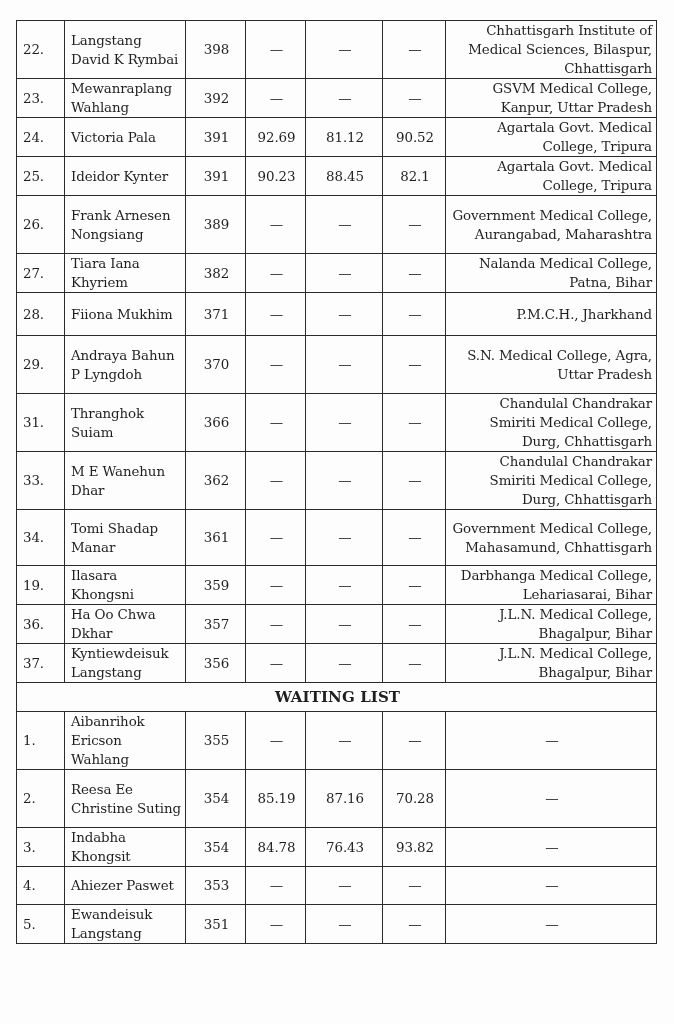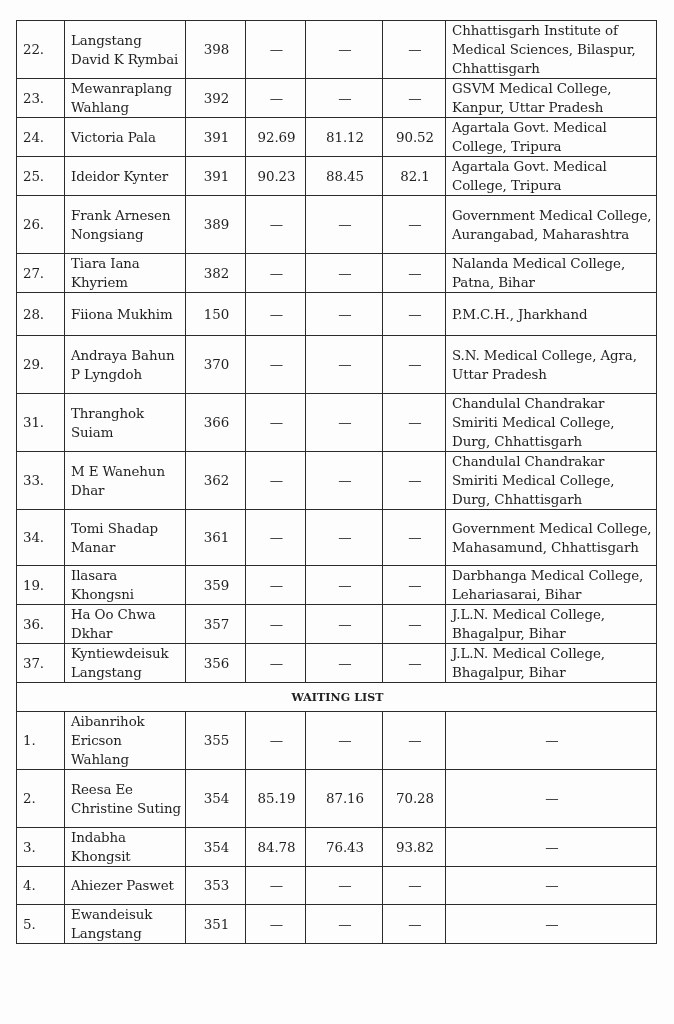--- a/index.html
+++ b/index.html
@@ -35,26 +35,26 @@
     table.merit td {
       border: 1.5px solid #2b2b2b;
       padding: 0 4px 0 6px;
       vertical-align: middle;
       overflow: hidden;
     }
     td.sl { padding: 0 0 0 4px; }
     td.name { text-align: left; padding-left: 7px; }
     td.score { text-align: center; }
     td.num { text-align: center; vertical-align: top; padding: 1px 0 0 0; }
-    td.college { text-align: left; padding-left: 6px; vertical-align: top; }
+    td.college { text-align: right; padding-left: 6px; vertical-align: top; }
     td.college.empty { text-align: center; }
     td.section {
       text-align: center;
       font-weight: bold;
-      font-size: 11px;
+      font-size: 15px;
       letter-spacing: 0.1px;
     }
     col.c1 { width: 48px; }
     col.c2 { width: 121px; }
     col.c3 { width: 60px; }
     col.c4 { width: 60px; }
     col.c5 { width: 77px; }
     col.c6 { width: 63px; }
     col.c7 { width: 211px; }
   </style>
@@ -130,21 +130,21 @@
         <td class="score">382</td>
         <td class="num">—</td>
         <td class="num">—</td>
         <td class="num">—</td>
         <td class="college">Nalanda Medical College, Patna, Bihar</td>
       </tr>
 
       <tr style="height:43px">
         <td class="sl">28.</td>
         <td class="name">Fiiona Mukhim</td>
-        <td class="score">150</td>
+        <td class="score">371</td>
         <td class="num">—</td>
         <td class="num">—</td>
         <td class="num">—</td>
         <td class="college" style="vertical-align:middle">P.M.C.H., Jharkhand</td>
       </tr>
 
       <tr style="height:58px">
         <td class="sl">29.</td>
         <td class="name">Andraya Bahun P Lyngdoh</td>
         <td class="score">370</td>

